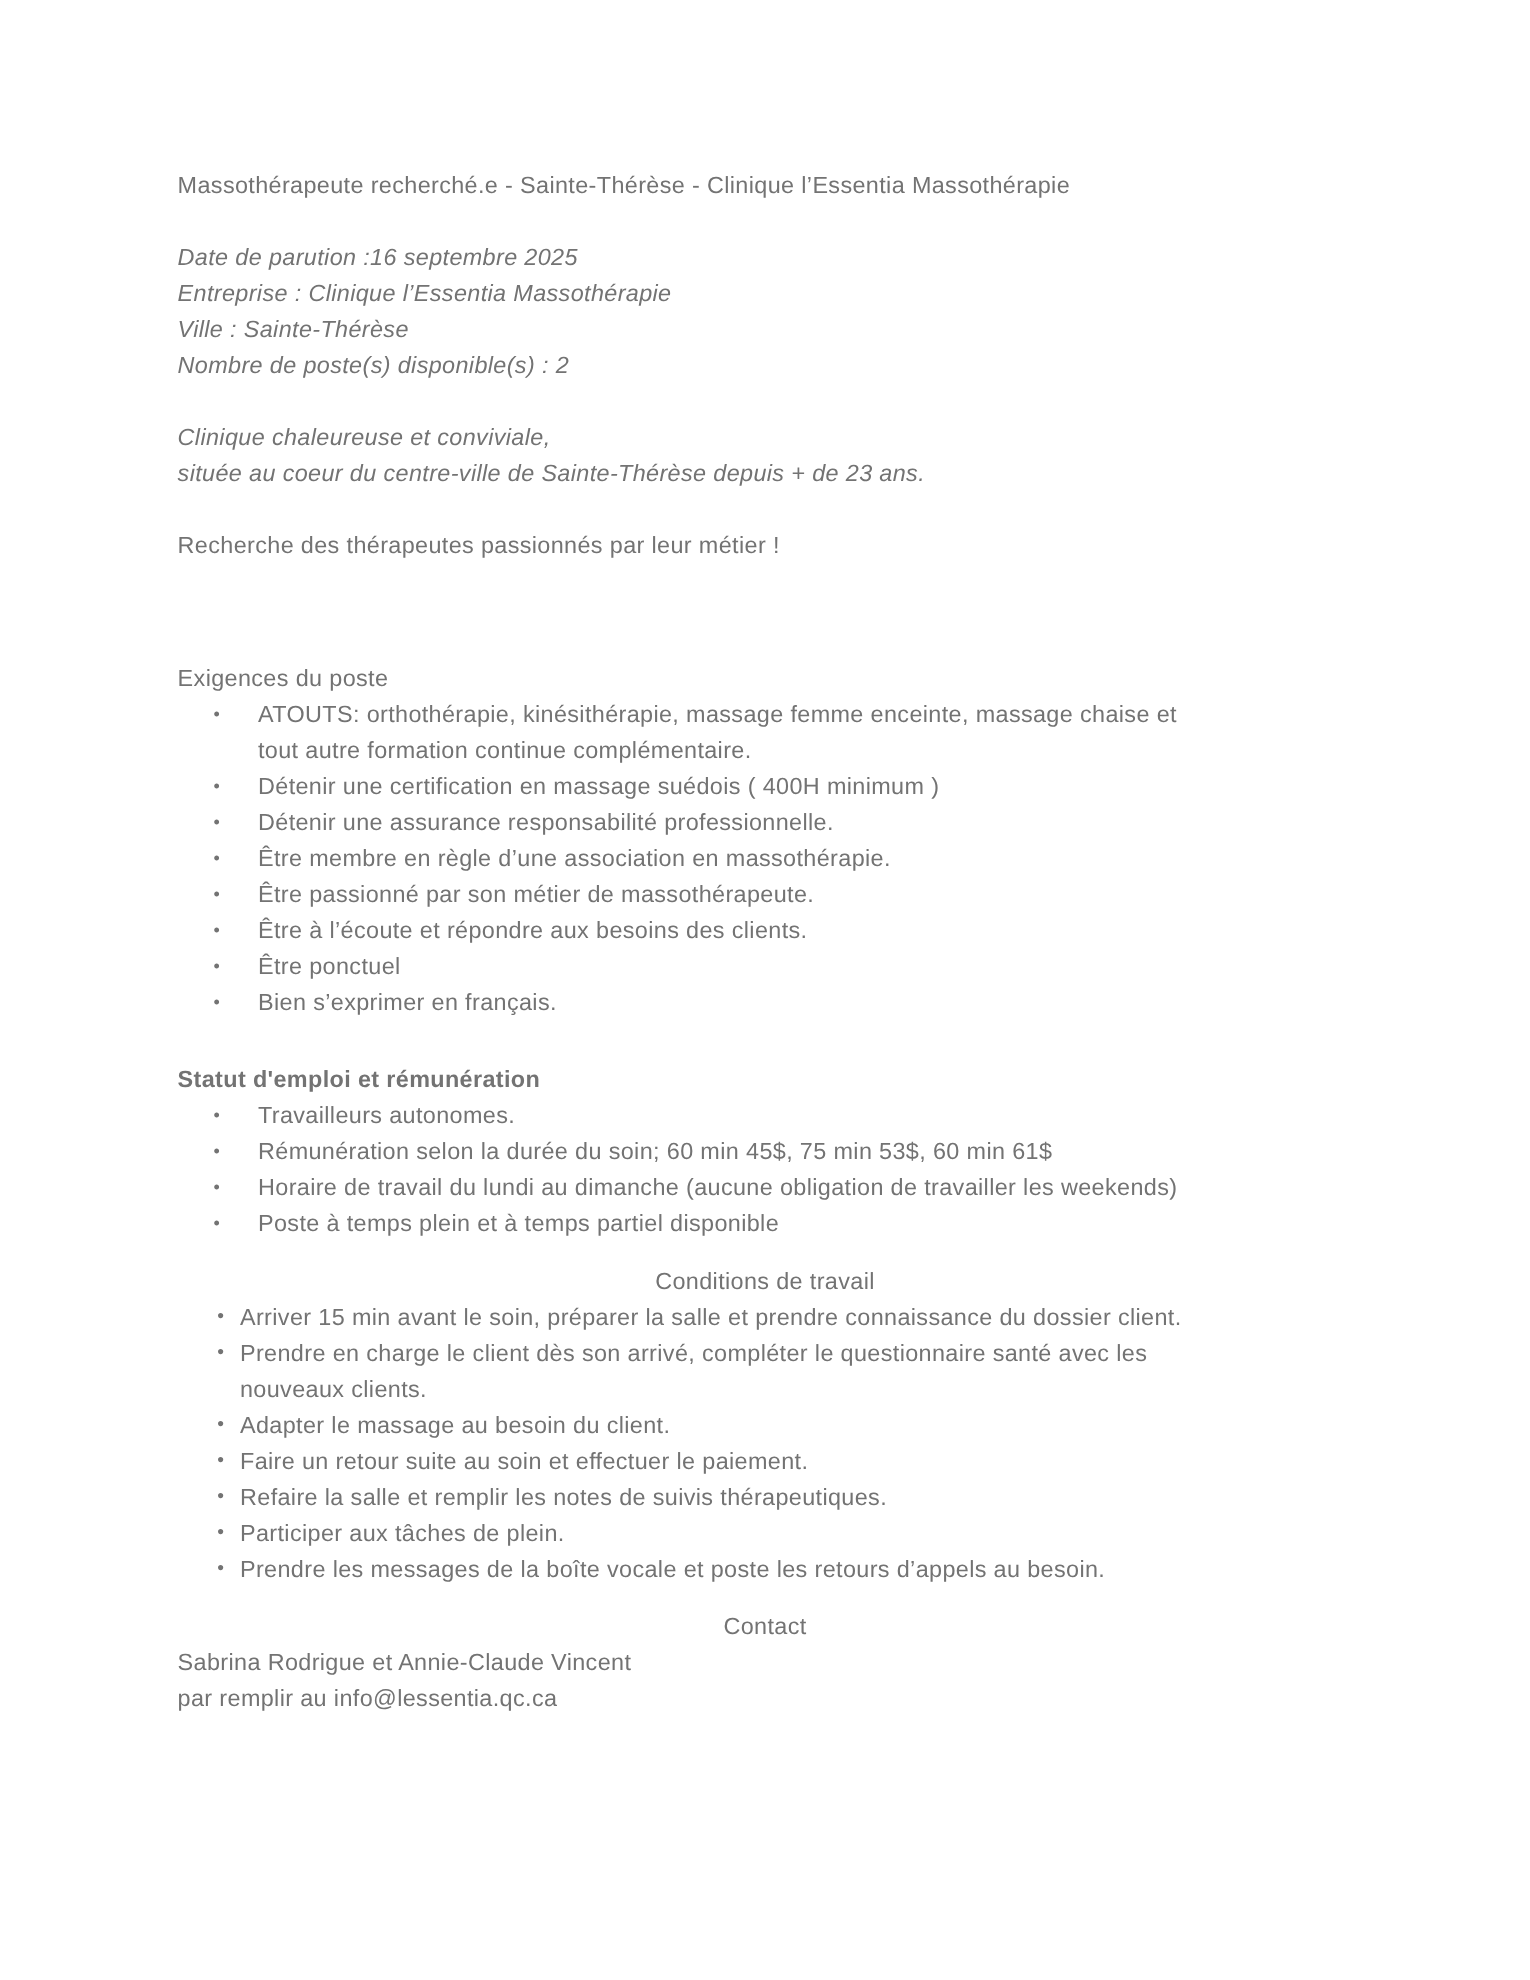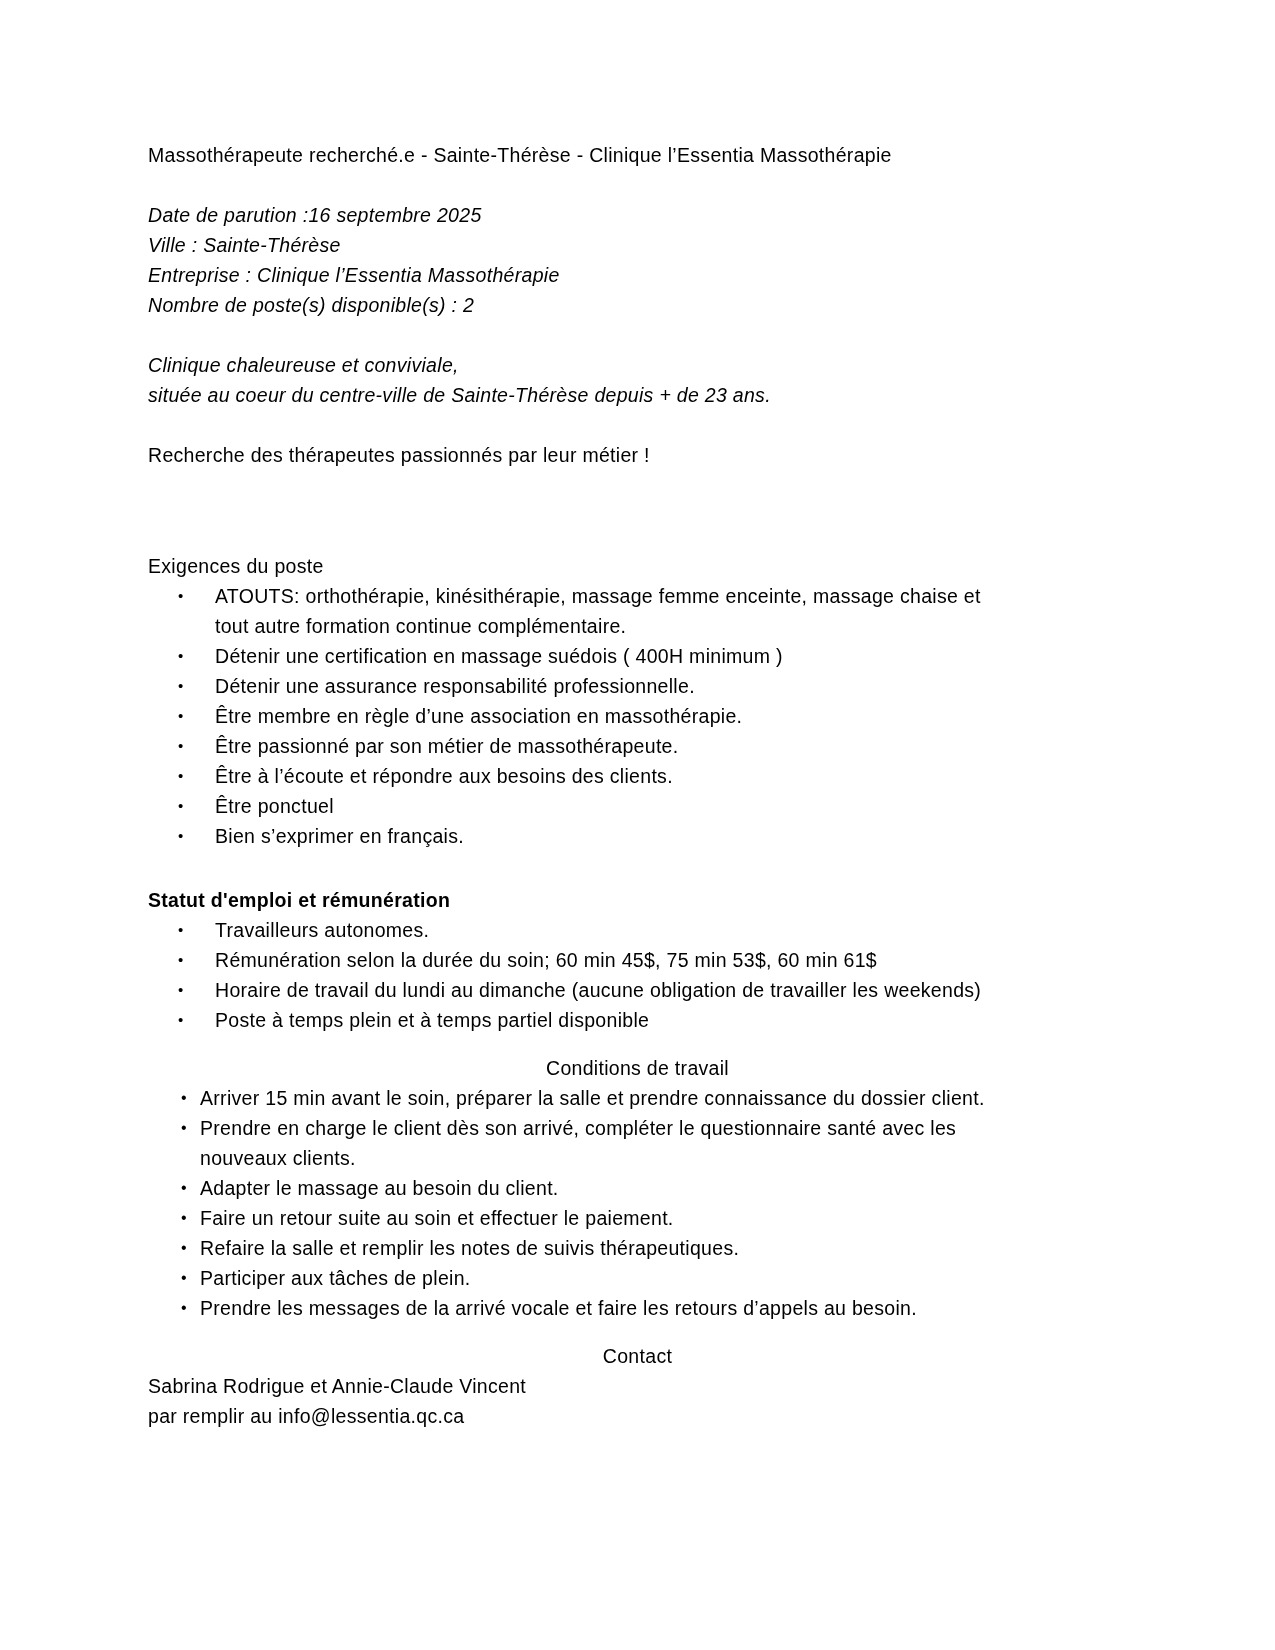--- a/index.html
+++ b/index.html
@@ -12,21 +12,21 @@
     width: 1275px;
     height: 1650px;
     box-sizing: border-box;
     background: #ffffff;
     padding: 140px 148px 0 148px;
     font-family: "Liberation Sans", "DejaVu Sans", sans-serif;
     font-weight: 300;
     font-size: 19.5px;
     line-height: 30px;
     letter-spacing: 0.3px;
-    color: #000000;
+    color: #737373;
     overflow: hidden;
   }
   .line { margin: 0; }
   .block { margin: 0; font-style: italic; }
   .mb-blank { margin-bottom: 30px; }      
   .mt-tagline-gap { margin-top: 81px; }   
   .mt-sec-a { margin-top: 34px; font-weight: bold; }         
   .mt-sec-b { margin-top: 18px; text-align: center; }         
   .li {
     display: flex;
@@ -45,22 +45,22 @@
 </style>
 </head>
 <body>
 
 <div class="page">
 
   <p class="line mb-blank">Massothérapeute recherché.e - Sainte-Thérèse - Clinique l’Essentia Massothérapie</p>
 
   <div class="block mb-blank">
     <p class="line">Date de parution :16 septembre 2025</p>
+    <p class="line">Entreprise : Clinique l’Essentia Massothérapie</p>
     <p class="line">Ville : Sainte-Thérèse</p>
-    <p class="line">Entreprise : Clinique l’Essentia Massothérapie</p>
     <p class="line">Nombre de poste(s) disponible(s) : 2</p>
   </div>
 
   <div class="block mb-blank">
     <p class="line">Clinique chaleureuse et conviviale,</p>
     <p class="line">située au coeur du centre-ville de Sainte-Thérèse depuis + de 23 ans.</p>
   </div>
 
   <p class="line">Recherche des thérapeutes passionnés par leur métier !</p>
 
@@ -143,21 +143,21 @@
     <div class="li li-narrow">
       <span class="bullet">•</span>
       <span class="li-text">Refaire la salle et remplir les notes de suivis thérapeutiques.</span>
     </div>
     <div class="li li-narrow">
       <span class="bullet">•</span>
       <span class="li-text">Participer aux tâches de plein.</span>
     </div>
     <div class="li li-narrow">
       <span class="bullet">•</span>
-      <span class="li-text">Prendre les messages de la arrivé vocale et faire les retours d’appels au besoin.</span>
+      <span class="li-text">Prendre les messages de la boîte vocale et poste les retours d’appels au besoin.</span>
     </div>
   </section>
 
   <section>
     <p class="line mt-sec-b">Contact</p>
     <p class="line">Sabrina Rodrigue et Annie-Claude Vincent</p>
     <p class="line">par remplir au info@lessentia.qc.ca</p>
   </section>
 
 </div>

